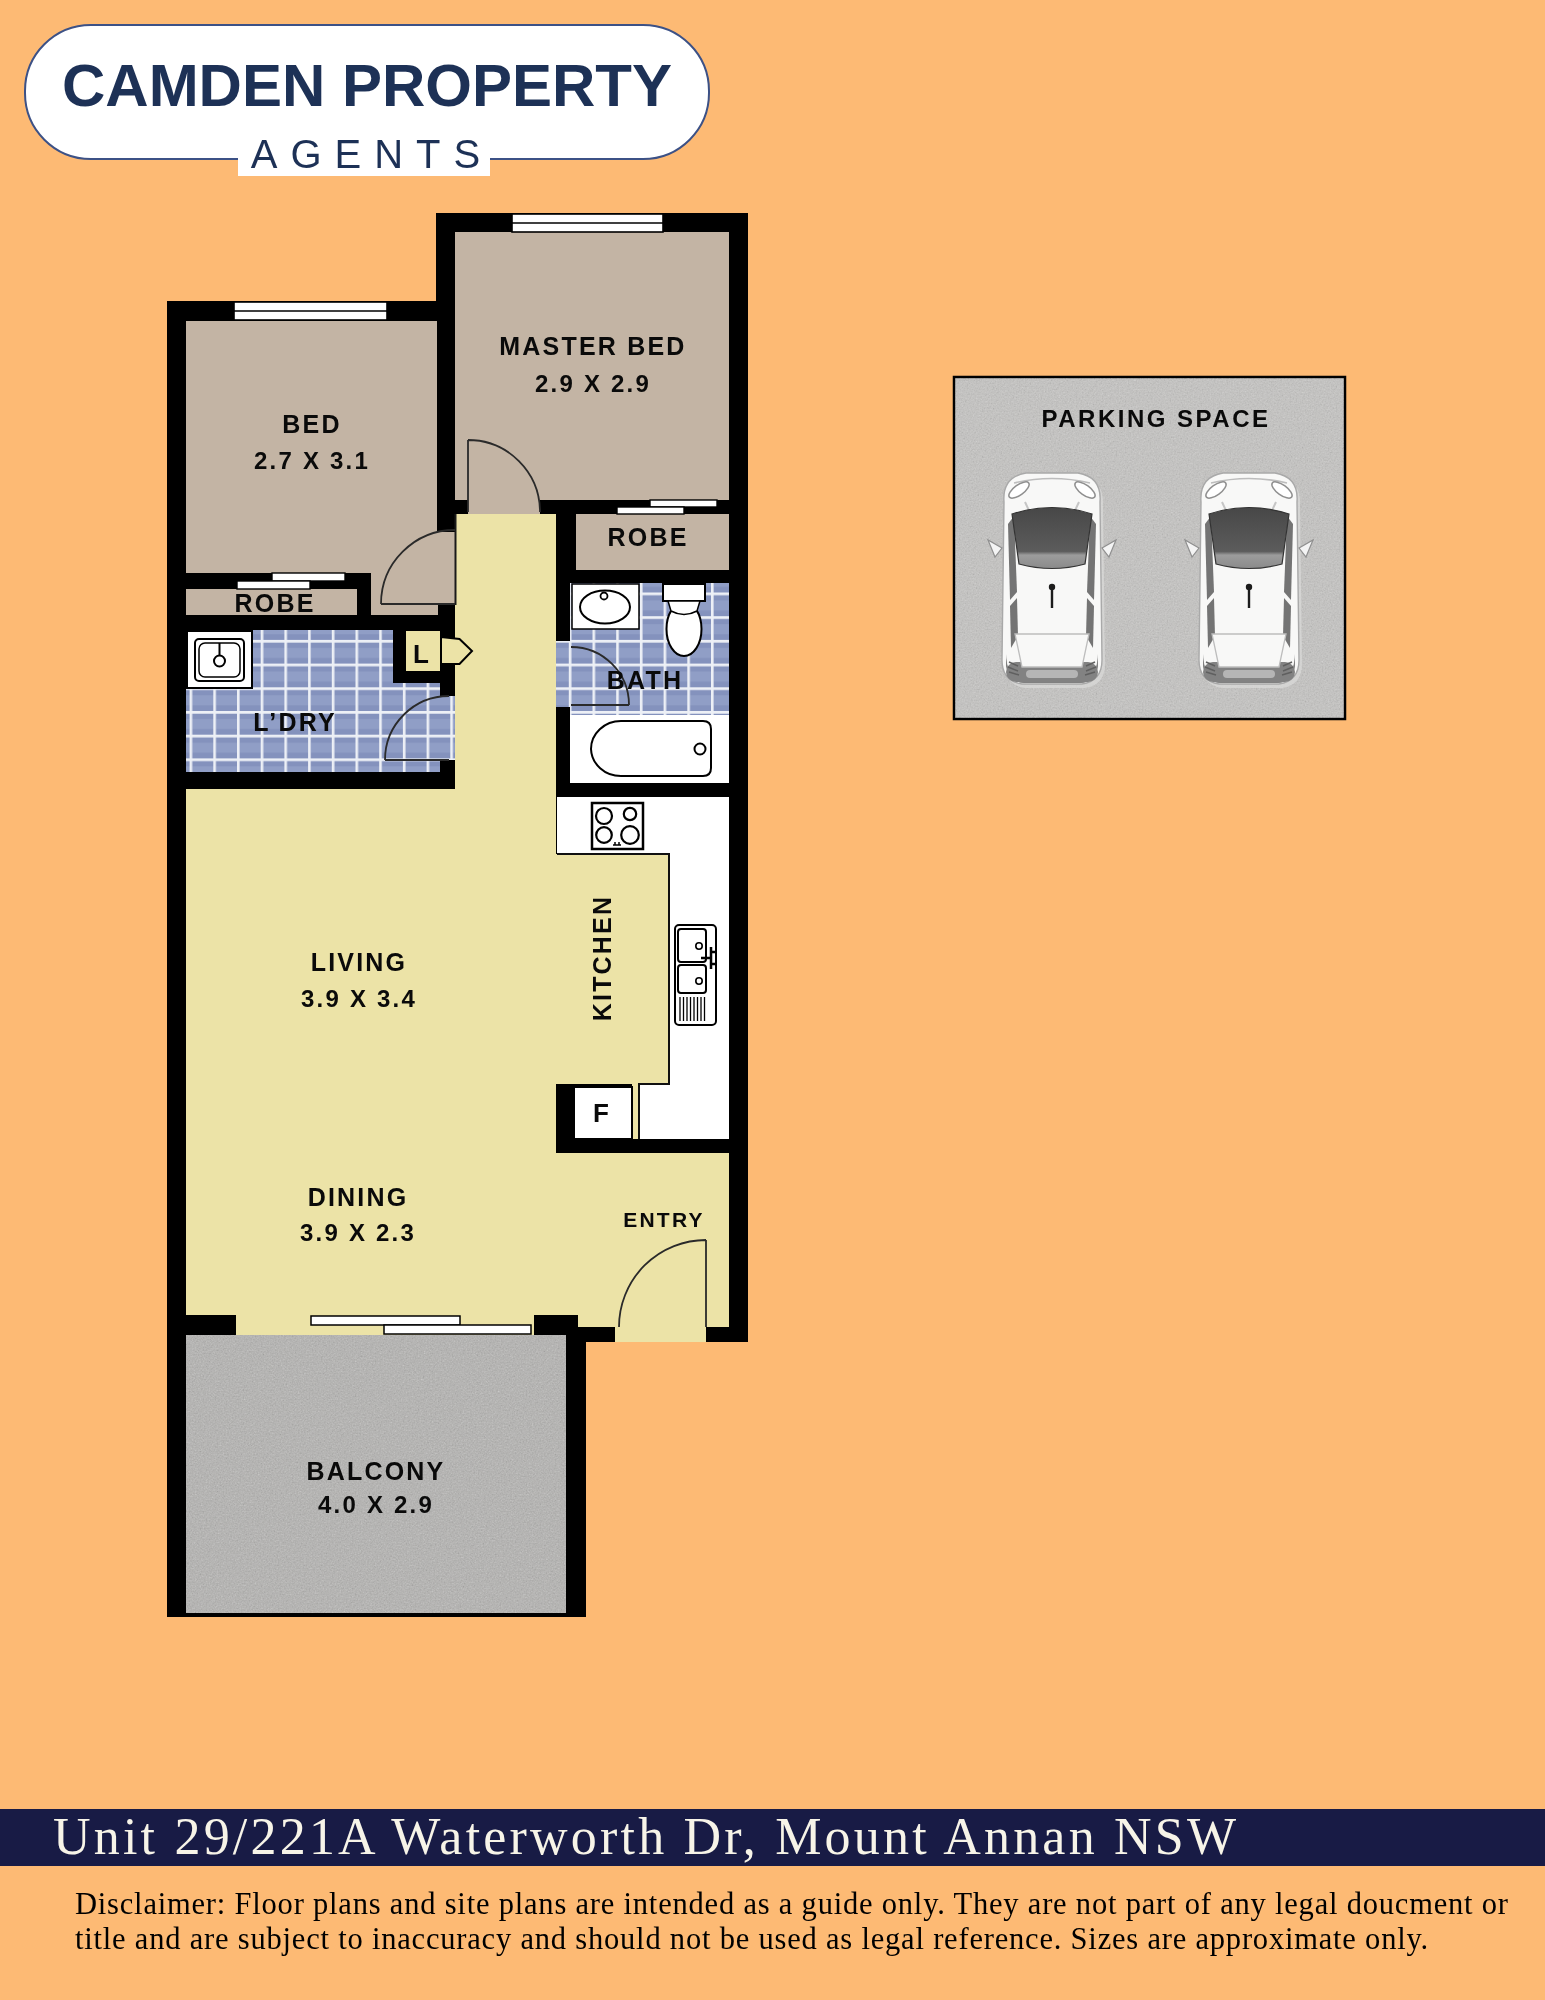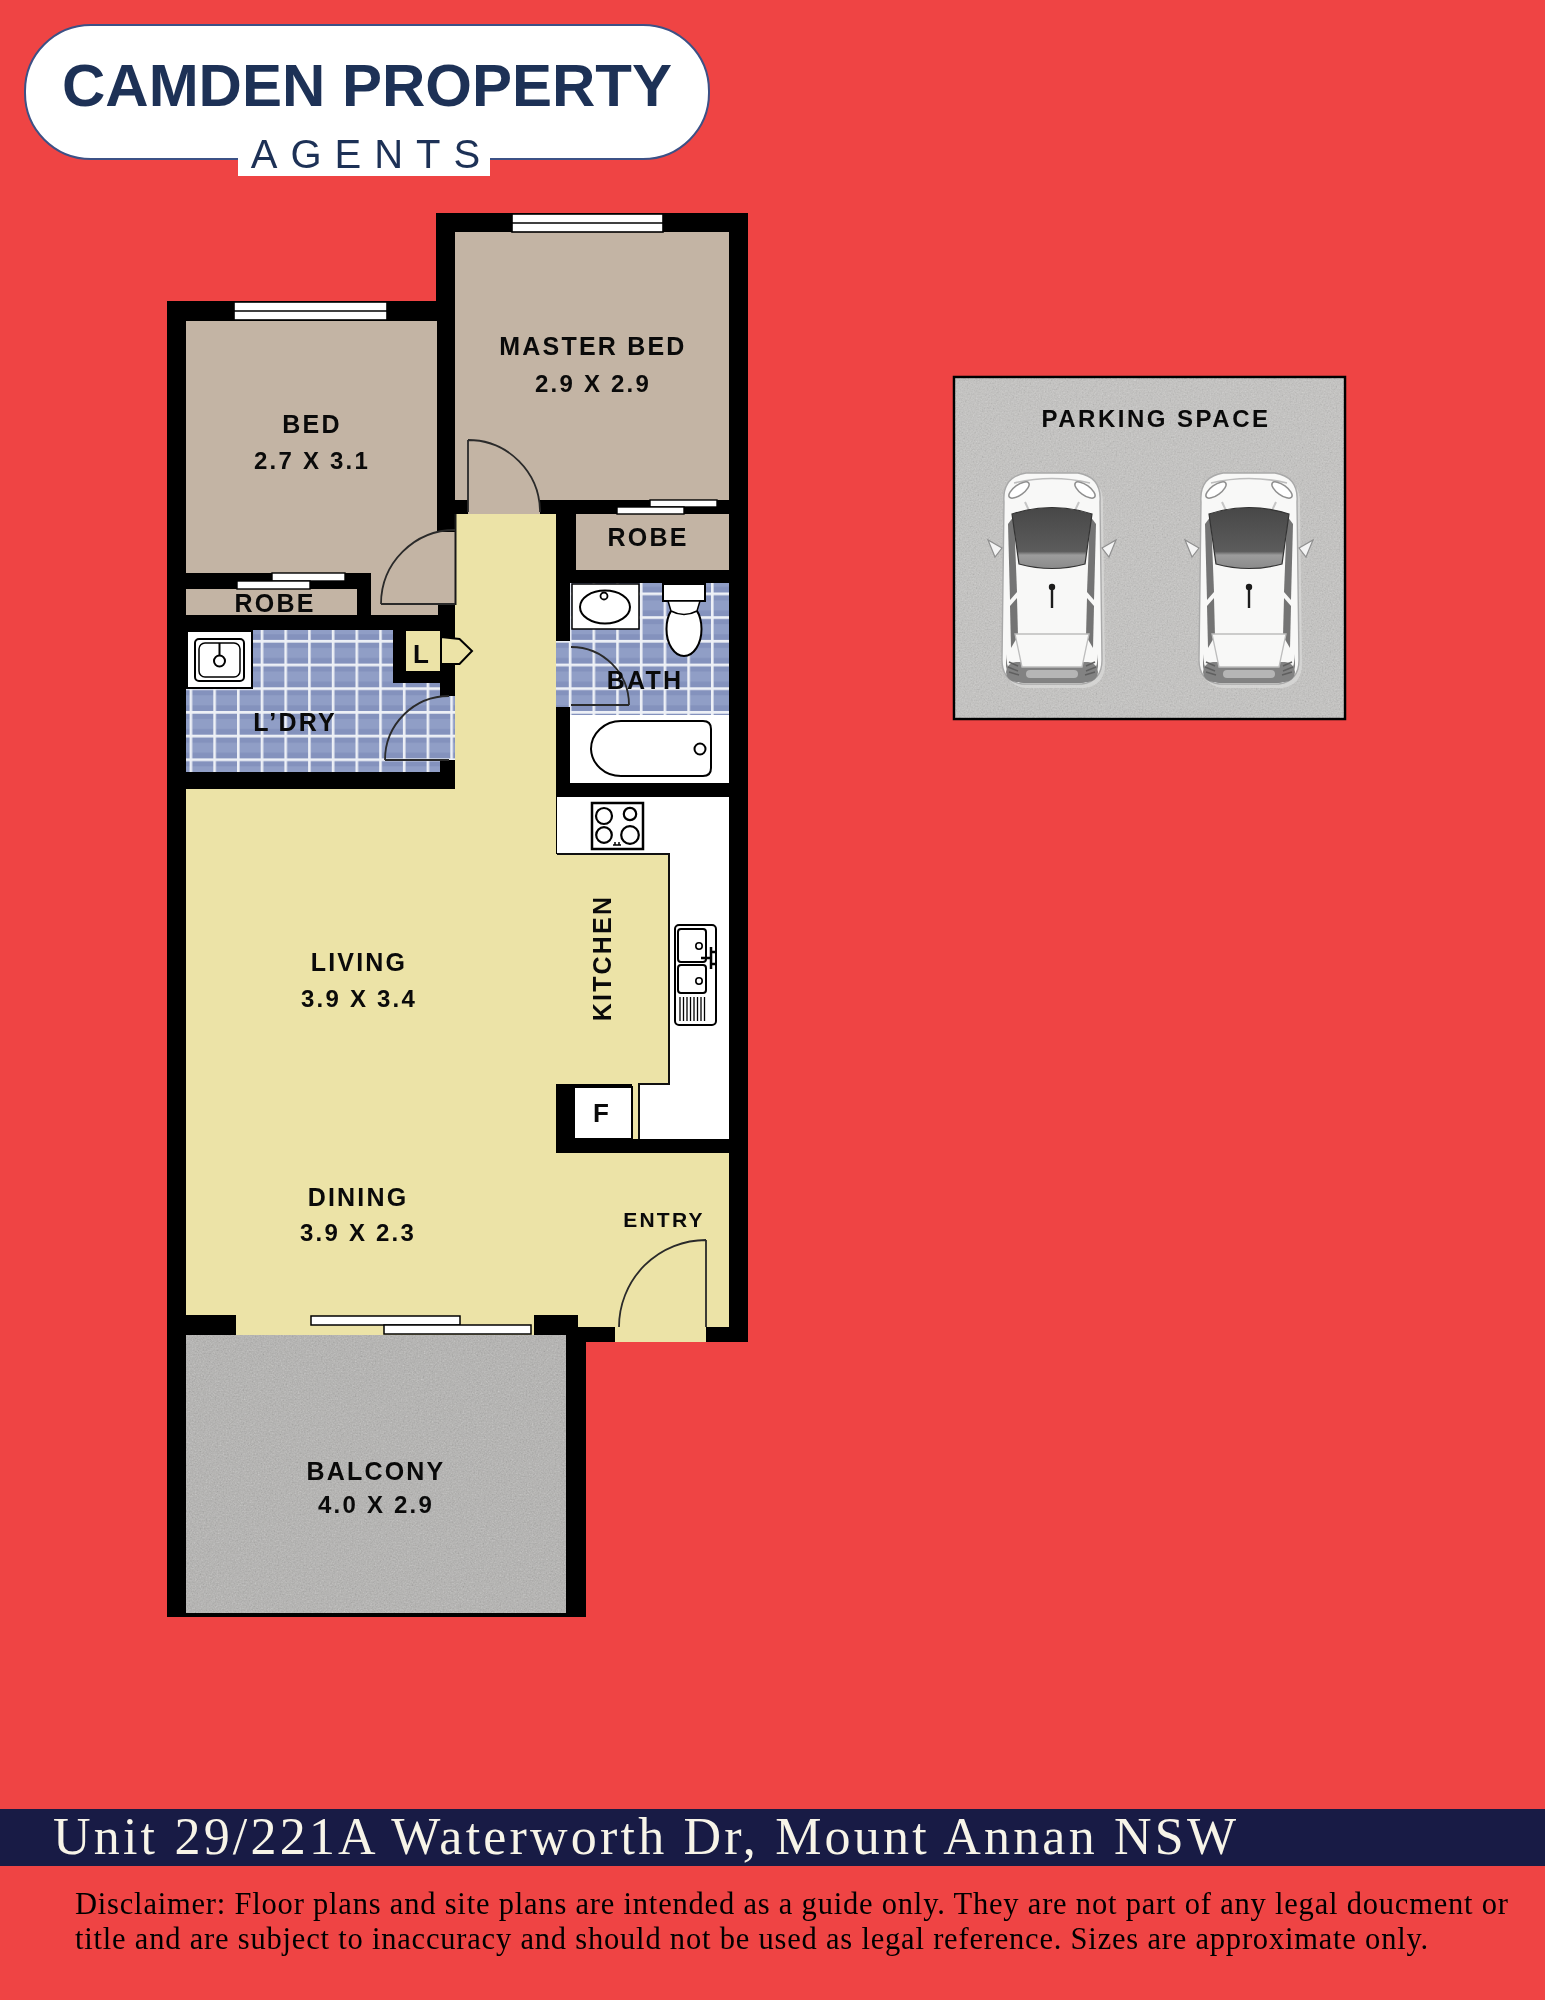--- a/index.html
+++ b/index.html
@@ -1,16 +1,16 @@
 <!DOCTYPE html>
 <html><head>
 <meta charset="utf-8">
 <style>
   html,body{margin:0;padding:0;background:#ffffff;}
-  #page{width:1545px;height:2000px;position:relative;background:#ef4444;overflow:hidden;}
+  #page{width:1545px;height:2000px;position:relative;background:#fdba74;overflow:hidden;}
   svg text{font-family:"Liberation Sans",sans-serif;}
 </style>
 </head>
 <body>
 <div id="page">
 <svg width="1545" height="2000" viewBox="0 0 1545 2000">
 <defs>
   <pattern id="tile" width="23.7" height="23.7" patternUnits="userSpaceOnUse">
     <rect width="23.7" height="23.7" fill="#8a98c2"></rect>
     <rect x="2.6" y="2.6" width="21.1" height="21.1" fill="#8492bd"></rect>

